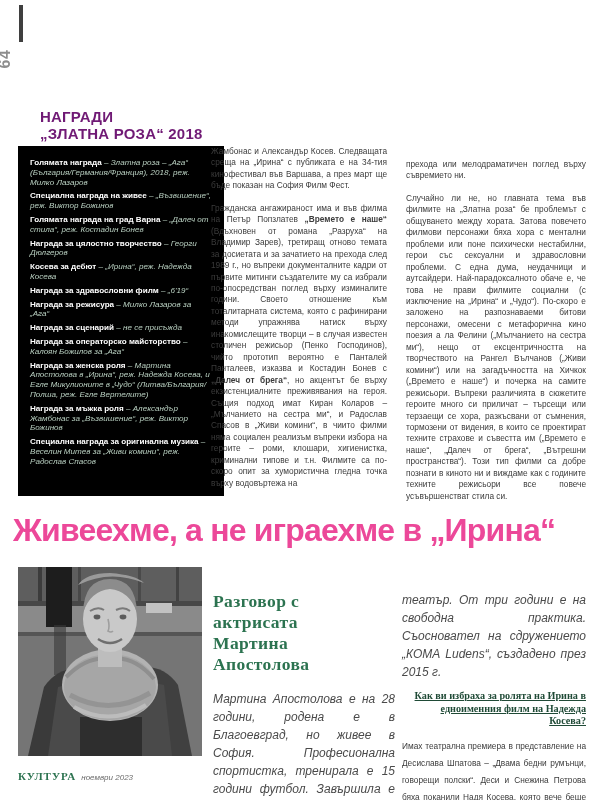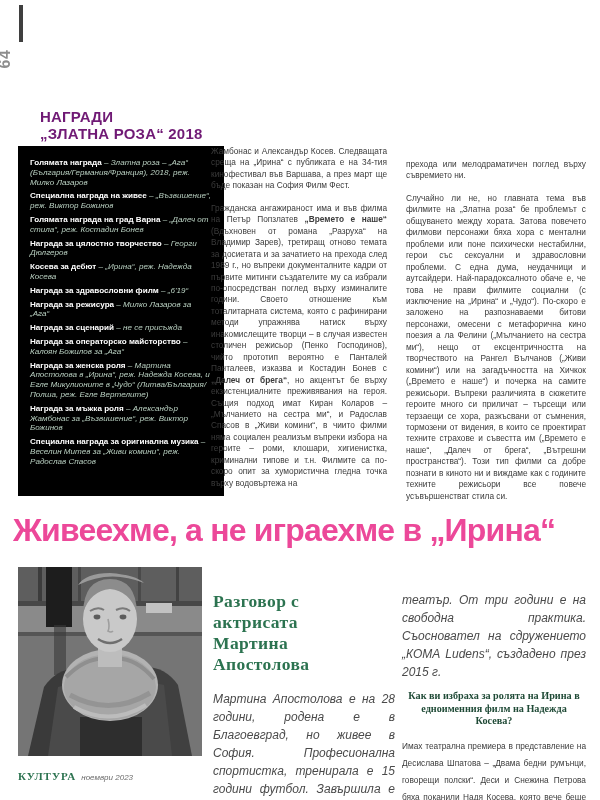--- a/index.html
+++ b/index.html
@@ -42,21 +42,21 @@
 
   
   .int-col{left:213px;top:591px;width:182px;}
   .int-heading{font-family:"Liberation Serif",serif;font-weight:bold;font-size:17.5px;
     line-height:21px;color:#2c7350;letter-spacing:.4px;white-space:pre-line;margin:0 0 15px 0;}
   .bio{font-size:12px;line-height:18px;font-style:italic;color:#4a4a4a;text-align:justify;}
 
   
   .int-col2{left:402px;top:591px;width:184px;}
   .question{font-family:"Liberation Serif",serif;font-weight:bold;font-size:10.2px;
-    line-height:12.5px;color:#1f4a36;margin:9px 0 10px 0;text-align:center;}
+    line-height:12.5px;color:#1f4a36;margin:9px 0 10px 0;text-align:right;text-decoration:underline;}
   .answer{font-size:8.3px;line-height:17px;text-align:justify;color:#3b3b3b;}
 
   
   .footer{left:18px;top:770px;font-size:11px;}
   .footer .mag{font-family:"Liberation Serif",serif;font-weight:bold;color:#2c7350;letter-spacing:1px;}
   .footer .issue{font-size:8px;font-style:italic;color:#6b6b6b;margin-left:5px;}
 </style>
 </head>
 <body>
 

